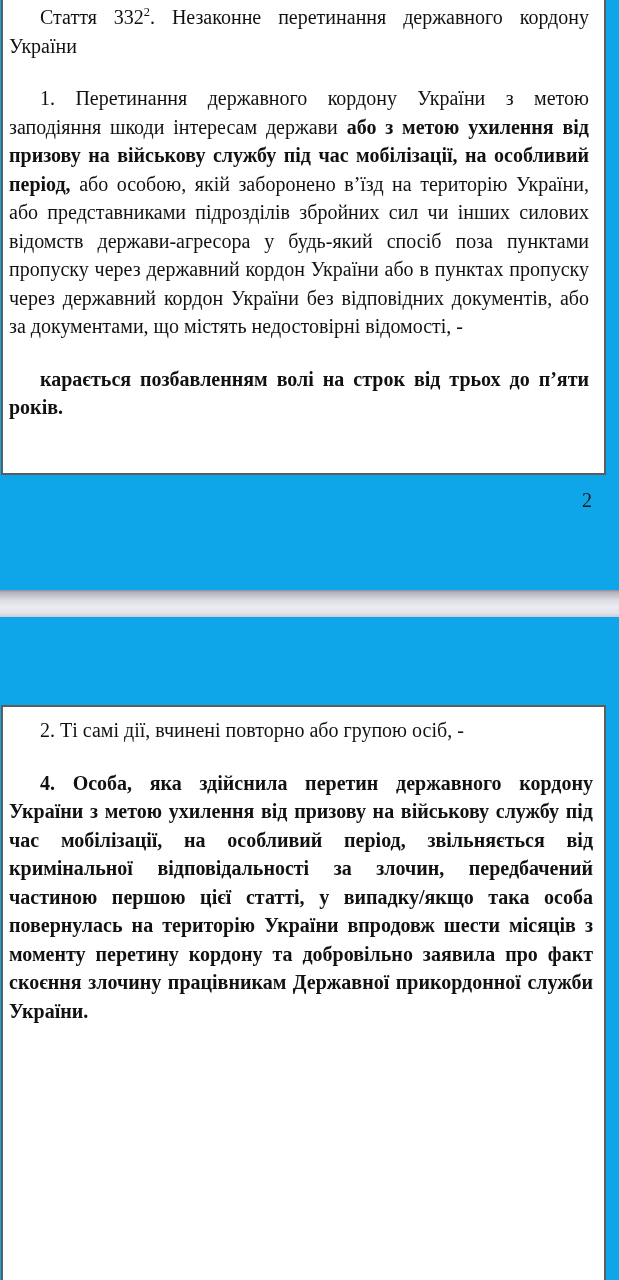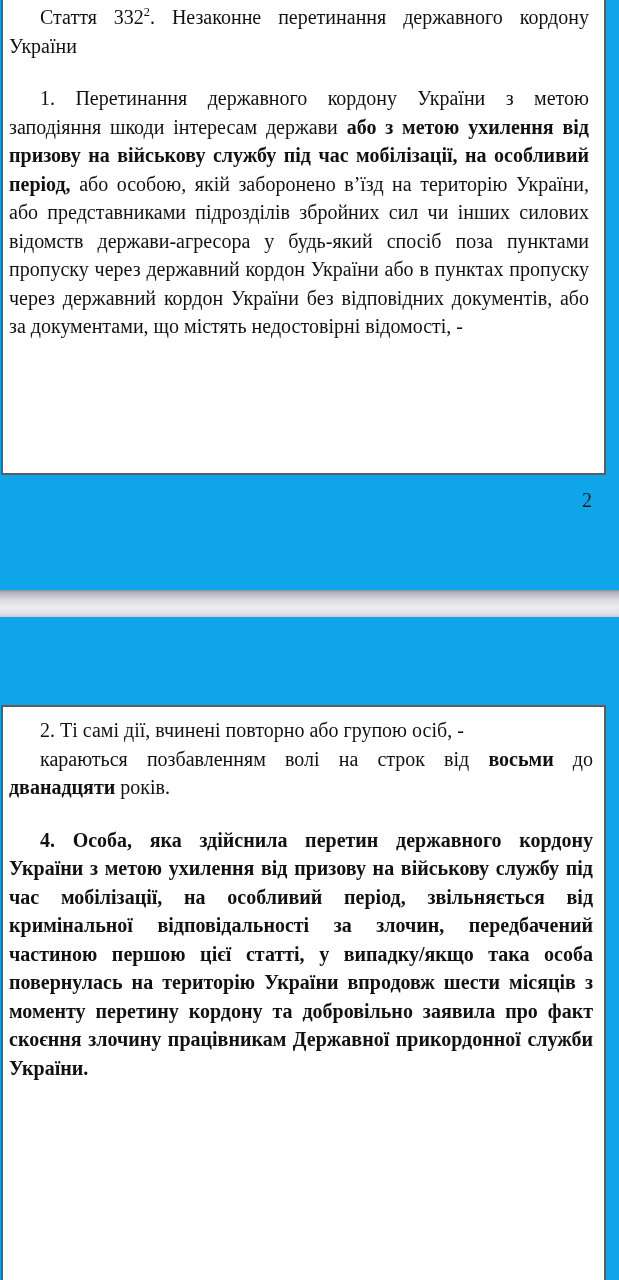--- a/index.html
+++ b/index.html
@@ -71,28 +71,28 @@
 </style>
 </head>
 <body>
 
 <div id="screen">
 
   <div id="page1-frame" class="page-frame">
     <div>
         <p class="para indent"><span>Стаття 332</span><sup>2</sup><span>. Незаконне перетинання державного кордону України</span></p>
         <p class="para indent gap"><span>1. Перетинання державного кордону України з метою заподіяння шкоди інтересам держави </span><span class="bold">або з метою ухилення від призову на військову службу під час мобілізації, на особливий період,</span><span> або особою, якій заборонено в’їзд на територію України, або представниками підрозділів збройних сил чи інших силових відомств держави-агресора у будь-який спосіб поза пунктами пропуску через державний кордон України або в пунктах пропуску через державний кордон України без відповідних документів, або за документами, що містять недостовірні відомості, -</span></p>
+        <p class="para indent gap"><span class="bold">карається позбавленням волі на строк від трьох до п’яти  років.</span></p>
       </div>
   </div>
 
   <div id="page-number">2</div>
 
   <div id="separator-band"></div>
 
   <div id="page2-frame" class="page-frame">
     <div>
         <p class="para indent"><span>2. Ті самі дії, вчинені повторно або групою осіб, -</span></p>
-        <p class="para indent"><span>караються позбавленням волі на строк від </span><span class="bold">восьми</span><span> до </span><span class="bold">дванадцяти</span><span> років.</span></p>
         <p class="para indent gap"><span class="bold">4. Особа, яка здійснила перетин державного кордону України з метою ухилення від призову на військову службу під час мобілізації, на особливий період, звільняється від кримінальної відповідальності за злочин, передбачений частиною першою цієї статті, у випадку/якщо така особа повернулась на територію України впродовж шести місяців з моменту перетину кордону та добровільно заявила про факт скоєння злочину працівникам Державної прикордонної служби України.</span></p>
       </div>
   </div>
 
 </div>
 
 </body></html>

